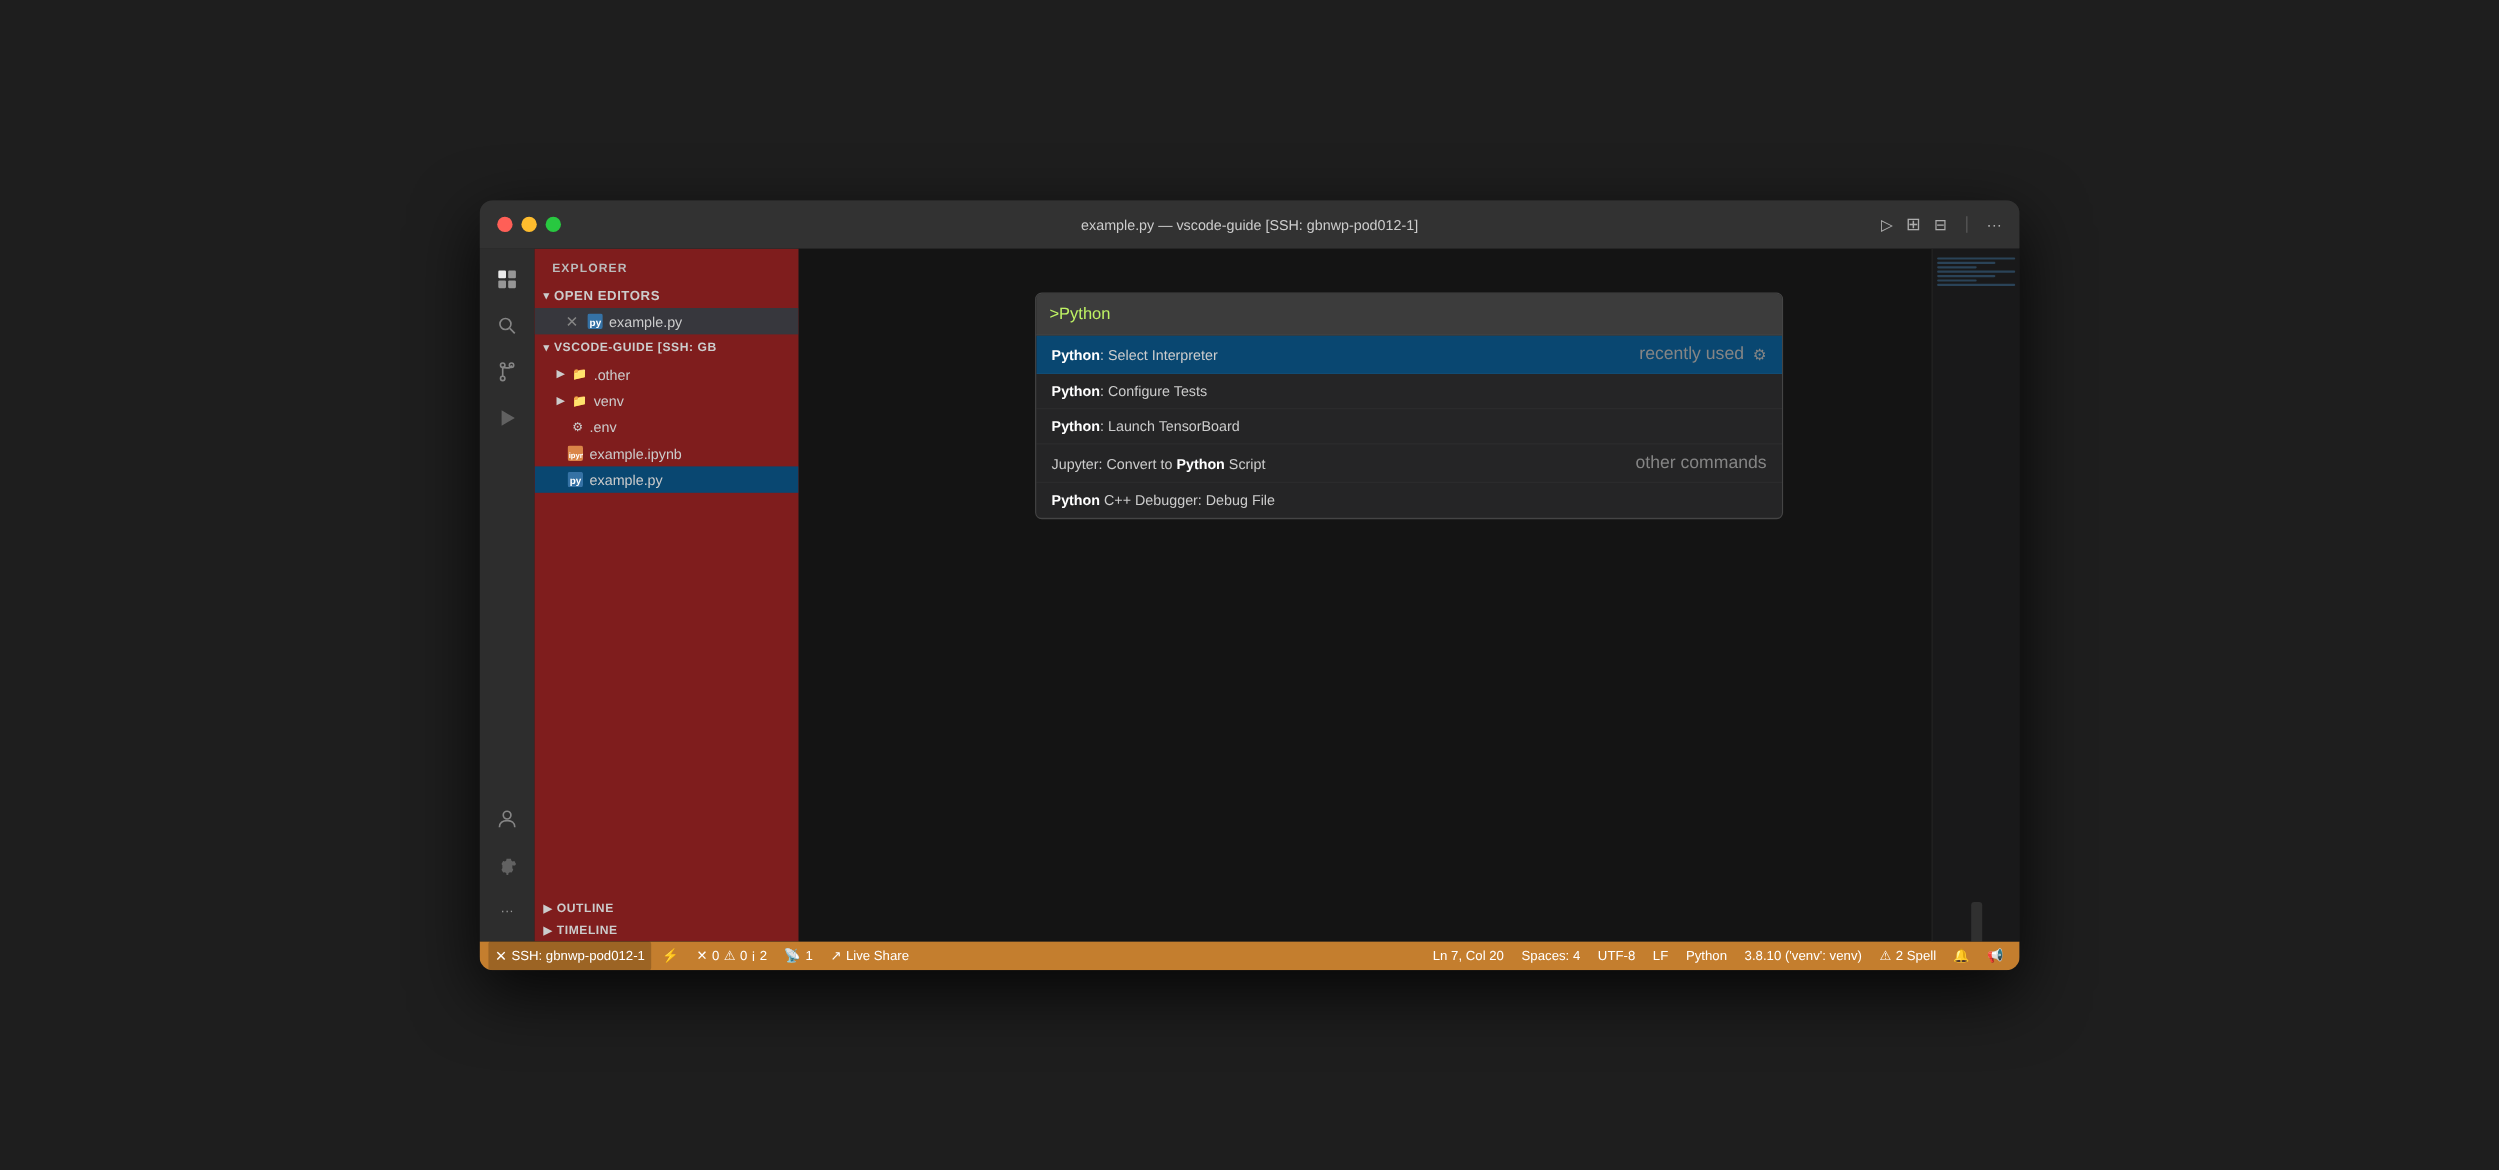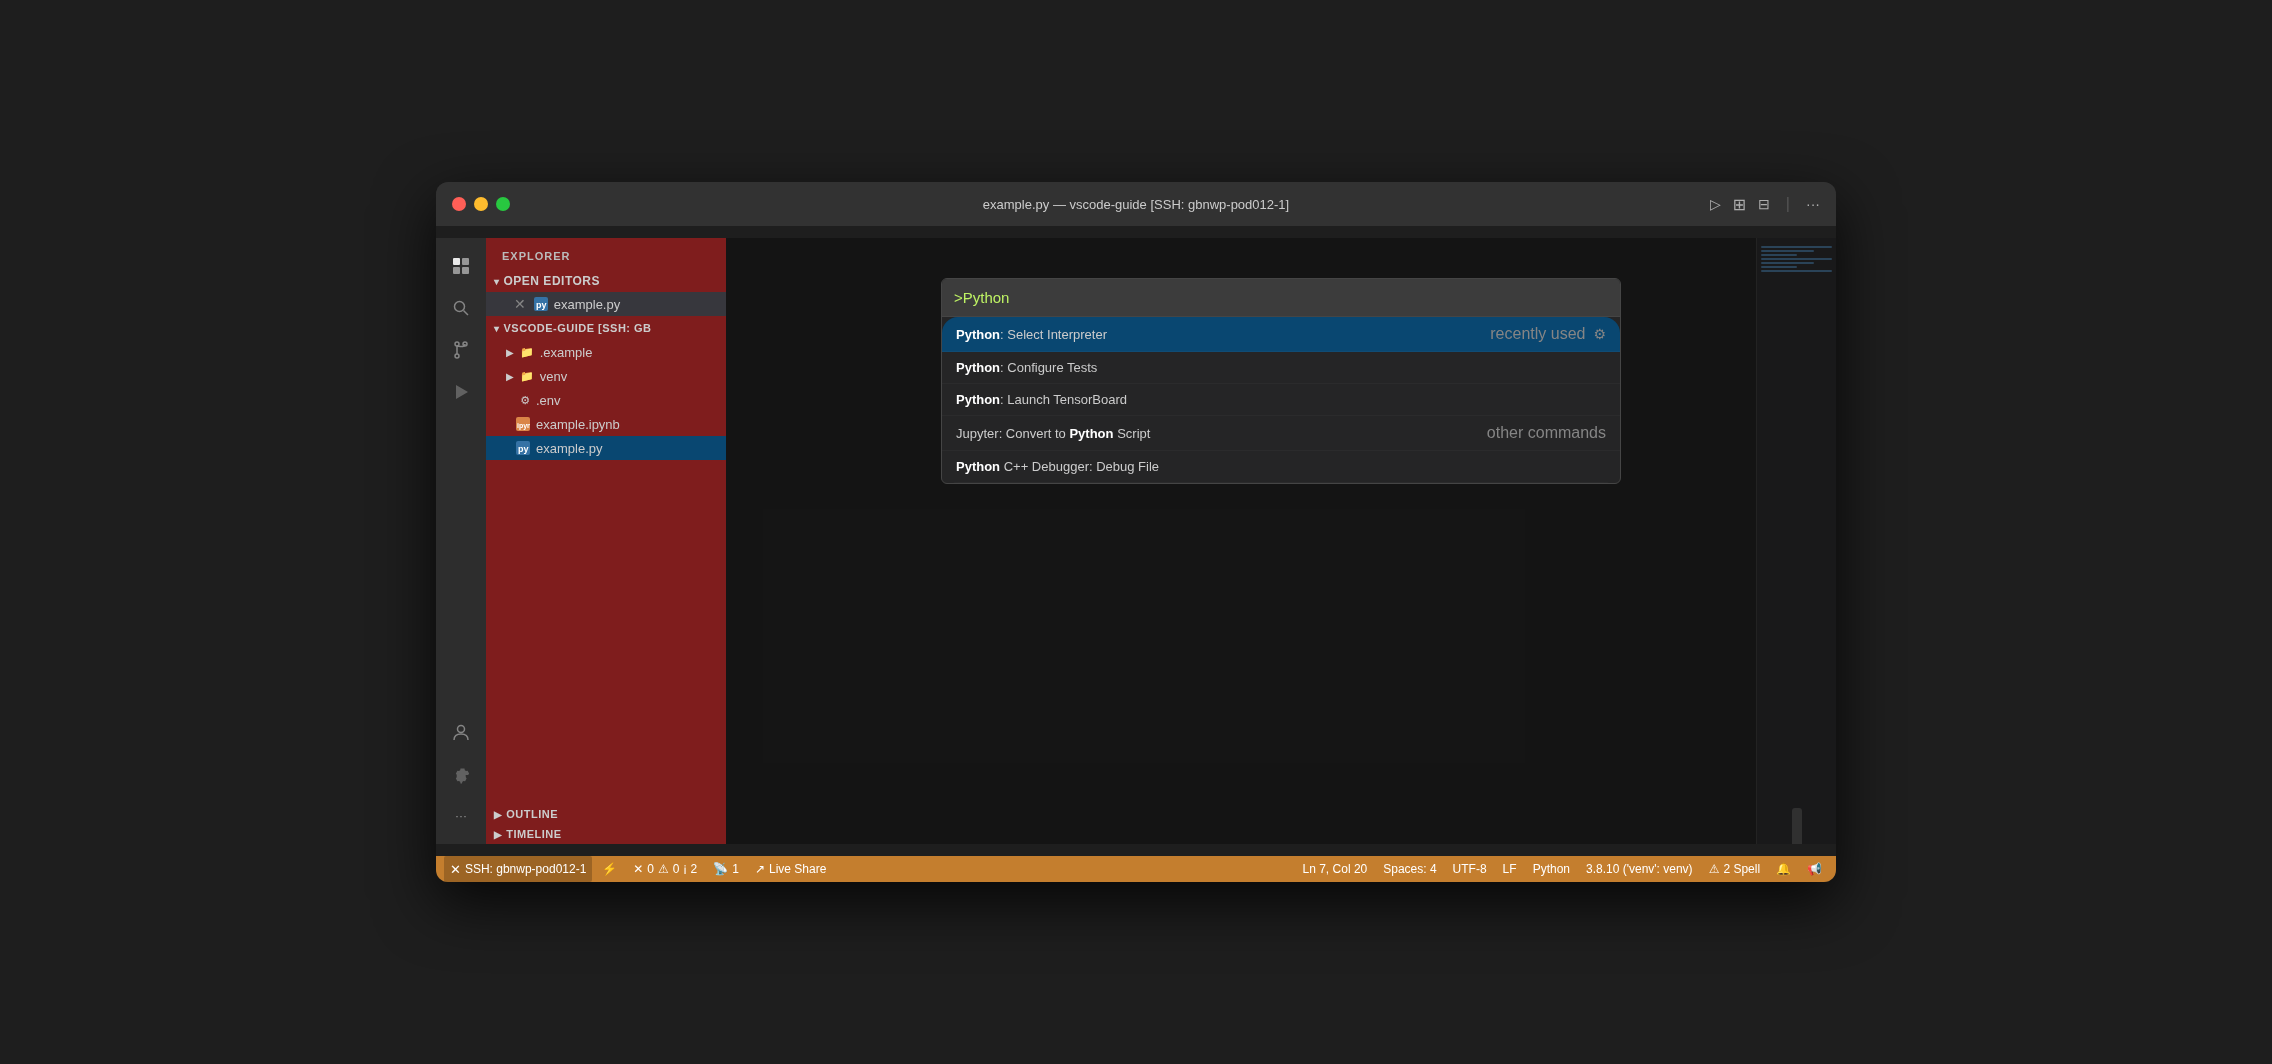--- a/index.html
+++ b/index.html
@@ -14,21 +14,20 @@
     }
     .window {
       width: 1400px;
       height: 700px;
       background: #1e1e1e;
       border-radius: 12px;
       overflow: hidden;
       display: flex;
       flex-direction: column;
       box-shadow: 0 20px 60px rgba(0,0,0,0.8);
-      gap: 12px;
     }
     
     .titlebar {
       background: #323232;
       height: 44px;
       display: flex;
       align-items: center;
       padding: 0 16px;
       position: relative;
       flex-shrink: 0;
@@ -251,21 +250,20 @@
       border: none;
       outline: none;
       color: #bef264;
       font-size: 15px;
       padding: 10px 0;
       font-family: inherit;
     }
     .command-results {
       max-height: 400px;
       overflow-y: auto;
-      border-radius: 16px;
     }
     .command-item {
       display: flex;
       align-items: center;
       padding: 8px 14px;
       cursor: pointer;
       border-bottom: 1px solid rgba(255,255,255,0.03);
     }
     .command-item.selected { background: #094771; }
     .command-item-label {
@@ -439,21 +437,21 @@
       </div>
 
       <div class="vscode-guide-header">
         <span class="chevron">▾</span>
         <span>VSCODE-GUIDE [SSH: GB</span>
       </div>
 
       <div class="folder-item">
         <span style="margin-right:4px;font-size:10px;">▶</span>
         <span class="file-icon" style="color:#dcb67a;">📁</span>
-        <span>.example</span>
+        <span>.other</span>
       </div>
       <div class="folder-item">
         <span style="margin-right:4px;font-size:10px;">▶</span>
         <span class="file-icon" style="color:#dcb67a;">📁</span>
         <span>venv</span>
       </div>
       <div class="file-item">
         <span class="file-icon gear">⚙</span>
         <span>.env</span>
       </div>

